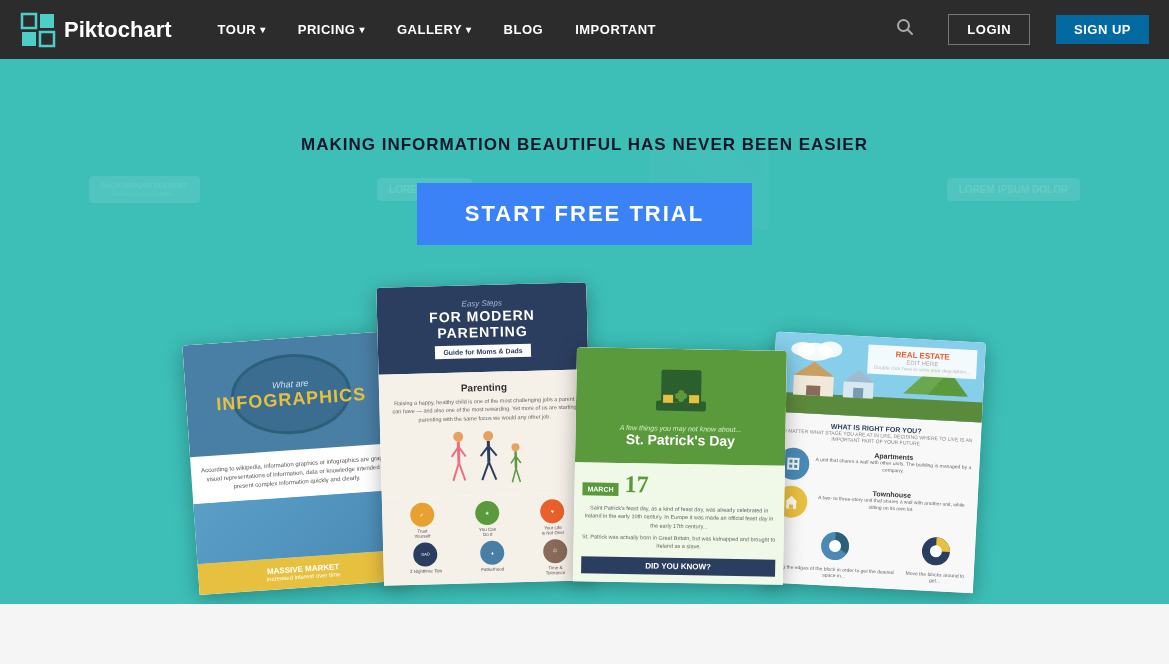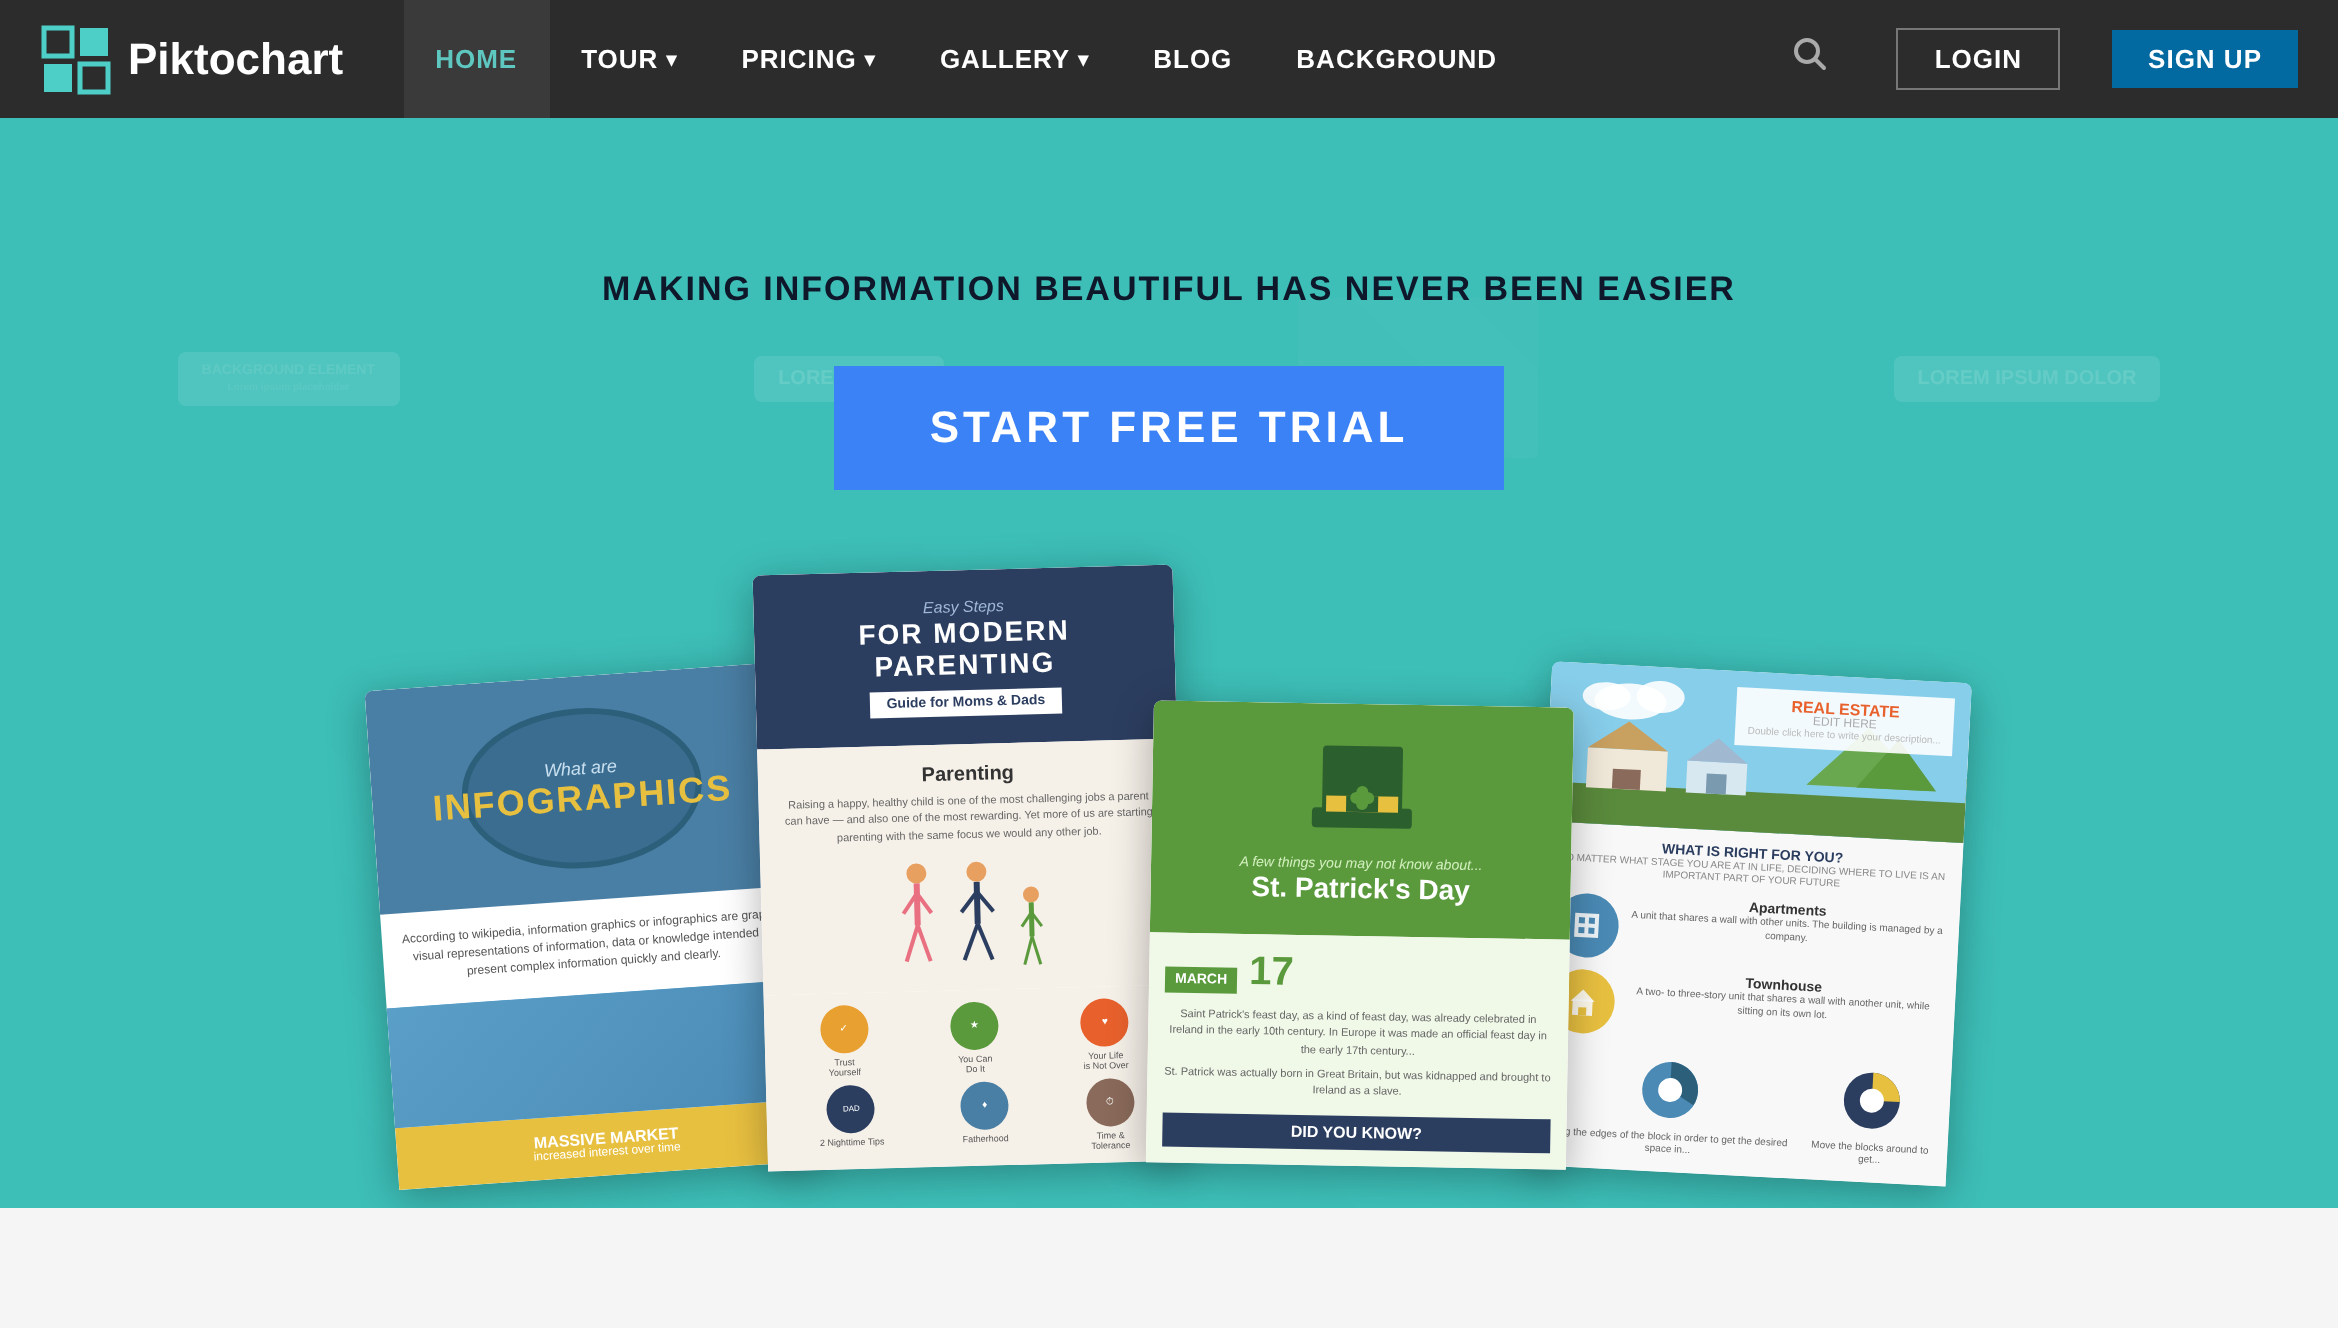--- a/index.html
+++ b/index.html
@@ -364,23 +364,24 @@
     .card3-title {
       color: #fff;
       font-size: 14px;
       font-weight: 900;
     }
     .card3-body {
       padding: 8px;
       background: #f0f8e8;
     }
     .card3-17 {
-      font-size: 20px;
+      font-size: 24px;
       font-weight: 900;
       color: #5a9a3c;
+      font-family: Liberation Serif, serif;
     }
     .card3-did-you {
       background: #2c3e60;
       color: #fff;
       font-size: 8px;
       font-weight: 700;
       padding: 4px 8px;
       text-align: center;
       margin-top: 8px;
     }
@@ -462,26 +463,25 @@
       <rect x="20" y="2" width="14" height="14" fill="#4dcfc8"></rect>
       <rect x="2" y="20" width="14" height="14" fill="#4dcfc8"></rect>
       <rect x="20" y="20" width="14" height="14" fill="none" stroke="#4dcfc8" stroke-width="2.5"></rect>
     </svg>
     <span class="logo-text">
       <span>Pikto</span><span style="font-weight:900;">chart</span>
     </span>
   </div>
 
   <div class="nav-links">
-    <a class="nav-item active">HOME</a>
     <a class="nav-item">TOUR <span class="chevron">▾</span></a>
     <a class="nav-item">PRICING <span class="chevron">▾</span></a>
     <a class="nav-item">GALLERY <span class="chevron">▾</span></a>
     <a class="nav-item">BLOG</a>
-    <a class="nav-item">BACKGROUND</a>
+    <a class="nav-item">IMPORTANT</a>
   </div>
 
   <div class="nav-right">
     <span class="search-icon-nav">
       <svg width="18" height="18" viewBox="0 0 18 18" fill="none">
         <circle cx="7.5" cy="7.5" r="5.5" stroke="#aaa" stroke-width="2"></circle>
         <line x1="11.5" y1="11.5" x2="16" y2="16" stroke="#aaa" stroke-width="2" stroke-linecap="round"></line>
       </svg>
     </span>
     <button class="btn-login">LOGIN</button>

